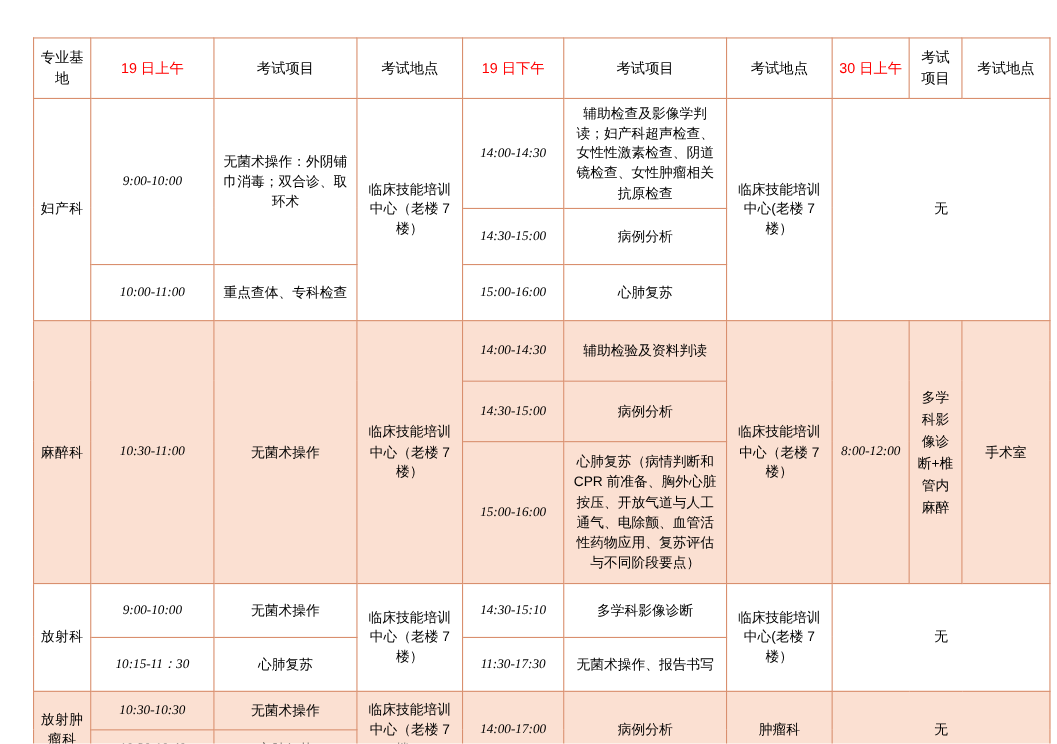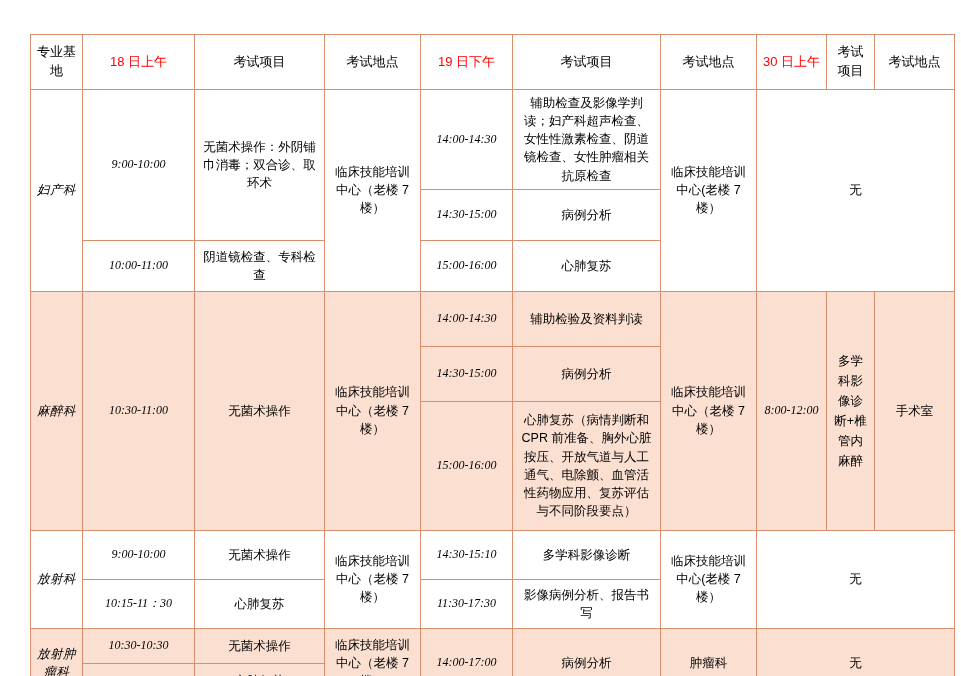--- a/index.html
+++ b/index.html
@@ -58,21 +58,20 @@
   .num {
     font-family: "Liberation Serif", "DejaVu Serif", serif;
     font-size: 12px;
     font-style: italic;
   }
   tr.tinted td {
     background: #fbe0d2;
   }
   .base-name {
     letter-spacing: 0.5px;
-    font-style: italic;
   }
   .tall { line-height: 1.6; }
 </style>
 </head>
 <body>
 
 <div class="page">
   <table class="schedule">
     <colgroup>
       <col class="c0">
@@ -82,21 +81,21 @@
         <col class="c4">
       <col class="c5">
         <col class="c6">
         <col class="c7">
         <col class="c8">
         <col class="c9">
     </colgroup>
     <thead>
       <tr>
         <td>专业基地</td>
-        <td class="hdr-red">18 日上午</td>
+        <td class="hdr-red">19 日上午</td>
         <td>考试项目</td>
         <td>考试地点</td>
         <td class="hdr-red">19 日下午</td>
         <td>考试项目</td>
         <td>考试地点</td>
         <td class="hdr-red">30 日上午</td>
         <td>考试项目</td>
         <td>考试地点</td>
       </tr>
     </thead>
@@ -111,21 +110,21 @@
         <td>辅助检查及影像学判读；妇产科超声检查、女性性激素检查、阴道镜检查、女性肿瘤相关抗原检查</td>
         <td rowspan="3">临床技能培训中心(老楼 7 楼）</td>
         <td rowspan="3" colspan="3">无</td>
       </tr>
       <tr>
         <td class="num" style="height:42px">14:30-15:00</td>
         <td>病例分析</td>
       </tr>
       <tr>
         <td class="num">10:00-11:00</td>
-        <td>阴道镜检查、专科检查</td>
+        <td>重点查体、专科检查</td>
         <td class="num" style="height:42px">15:00-16:00</td>
         <td>心肺复苏</td>
       </tr>
 
       <tr class="tinted">
         <td rowspan="3" class="base-name">麻醉科</td>
         <td rowspan="3" class="num">10:30-11:00</td>
         <td rowspan="3">无菌术操作</td>
         <td rowspan="3">临床技能培训中心（老楼 7 楼）</td>
         <td class="num" style="height:46px">14:00-14:30</td>
@@ -151,21 +150,21 @@
         <td rowspan="2">临床技能培训中心（老楼 7 楼）</td>
         <td class="num">14:30-15:10</td>
         <td>多学科影像诊断</td>
         <td rowspan="2">临床技能培训中心(老楼 7 楼）</td>
         <td rowspan="2" colspan="3">无</td>
       </tr>
       <tr>
         <td class="num" style="height:40px">10:15-11：30</td>
         <td>心肺复苏</td>
         <td class="num">11:30-17:30</td>
-        <td>影像病例分析、报告书写</td>
+        <td>无菌术操作、报告书写</td>
       </tr>
 
       <tr class="tinted">
         <td rowspan="2" class="base-name">放射肿瘤科</td>
         <td class="num" style="height:26px">10:30-10:30</td>
         <td>无菌术操作</td>
         <td rowspan="2">临床技能培训中心（老楼 7 楼）</td>
         <td rowspan="2" class="num">14:00-17:00</td>
         <td rowspan="2">病例分析</td>
         <td rowspan="2">肿瘤科</td>

